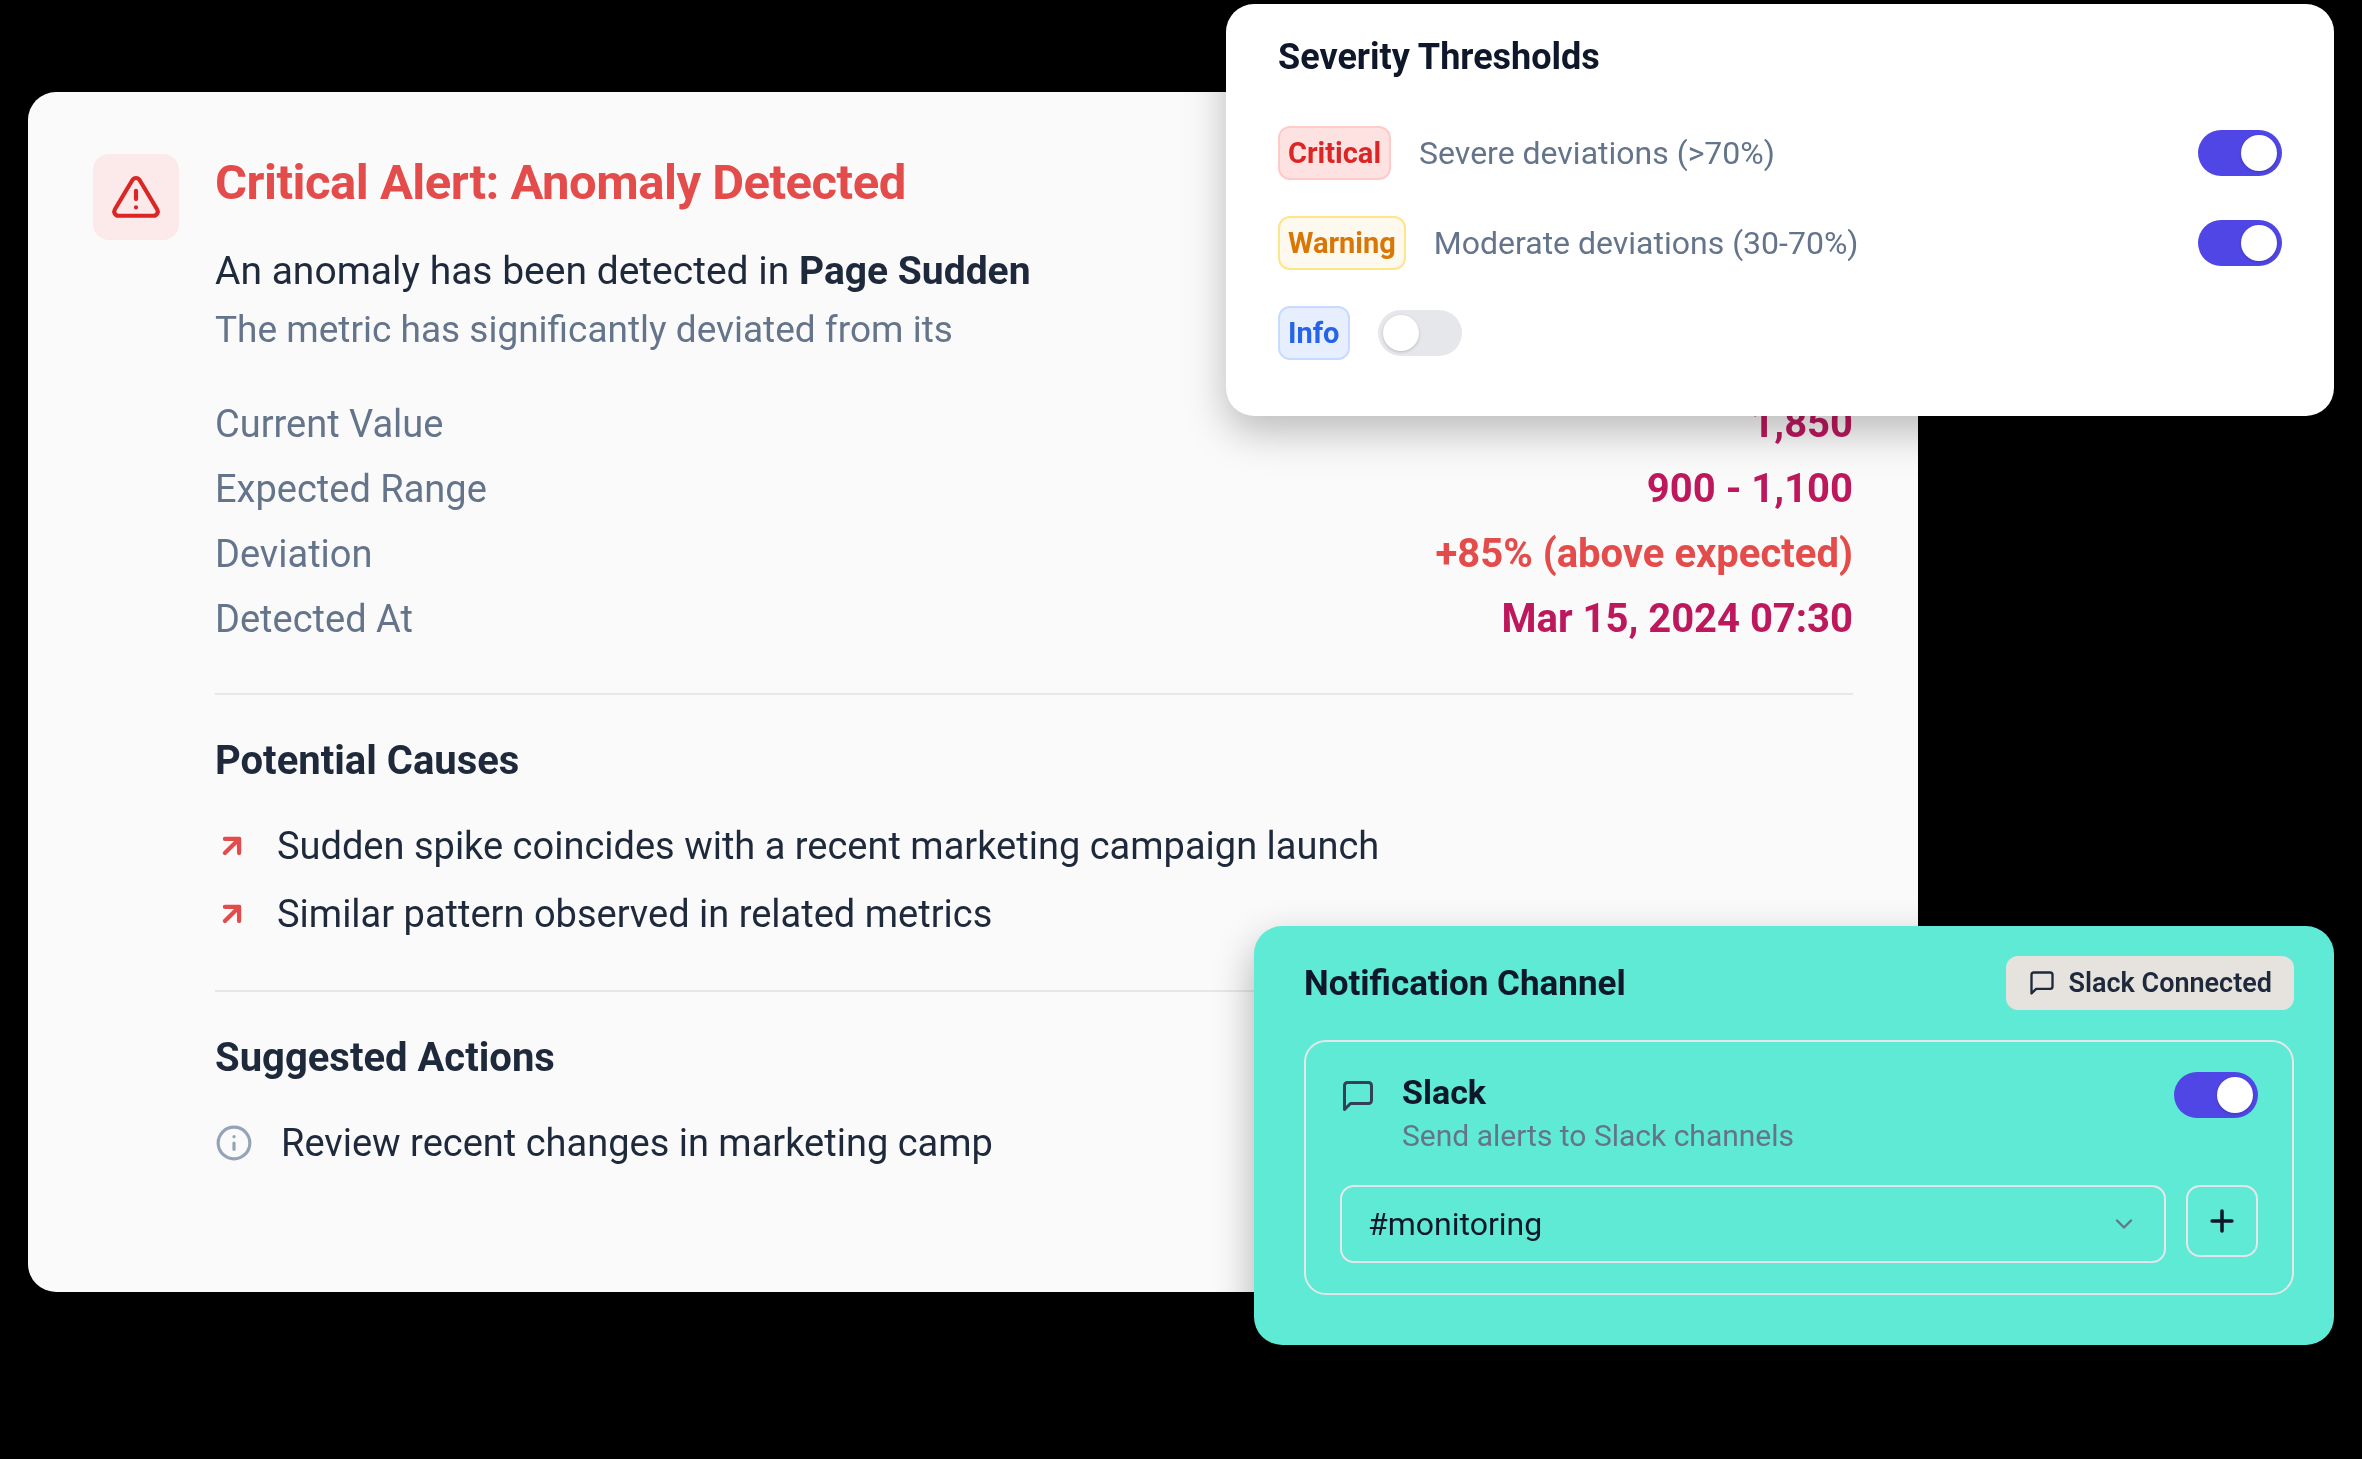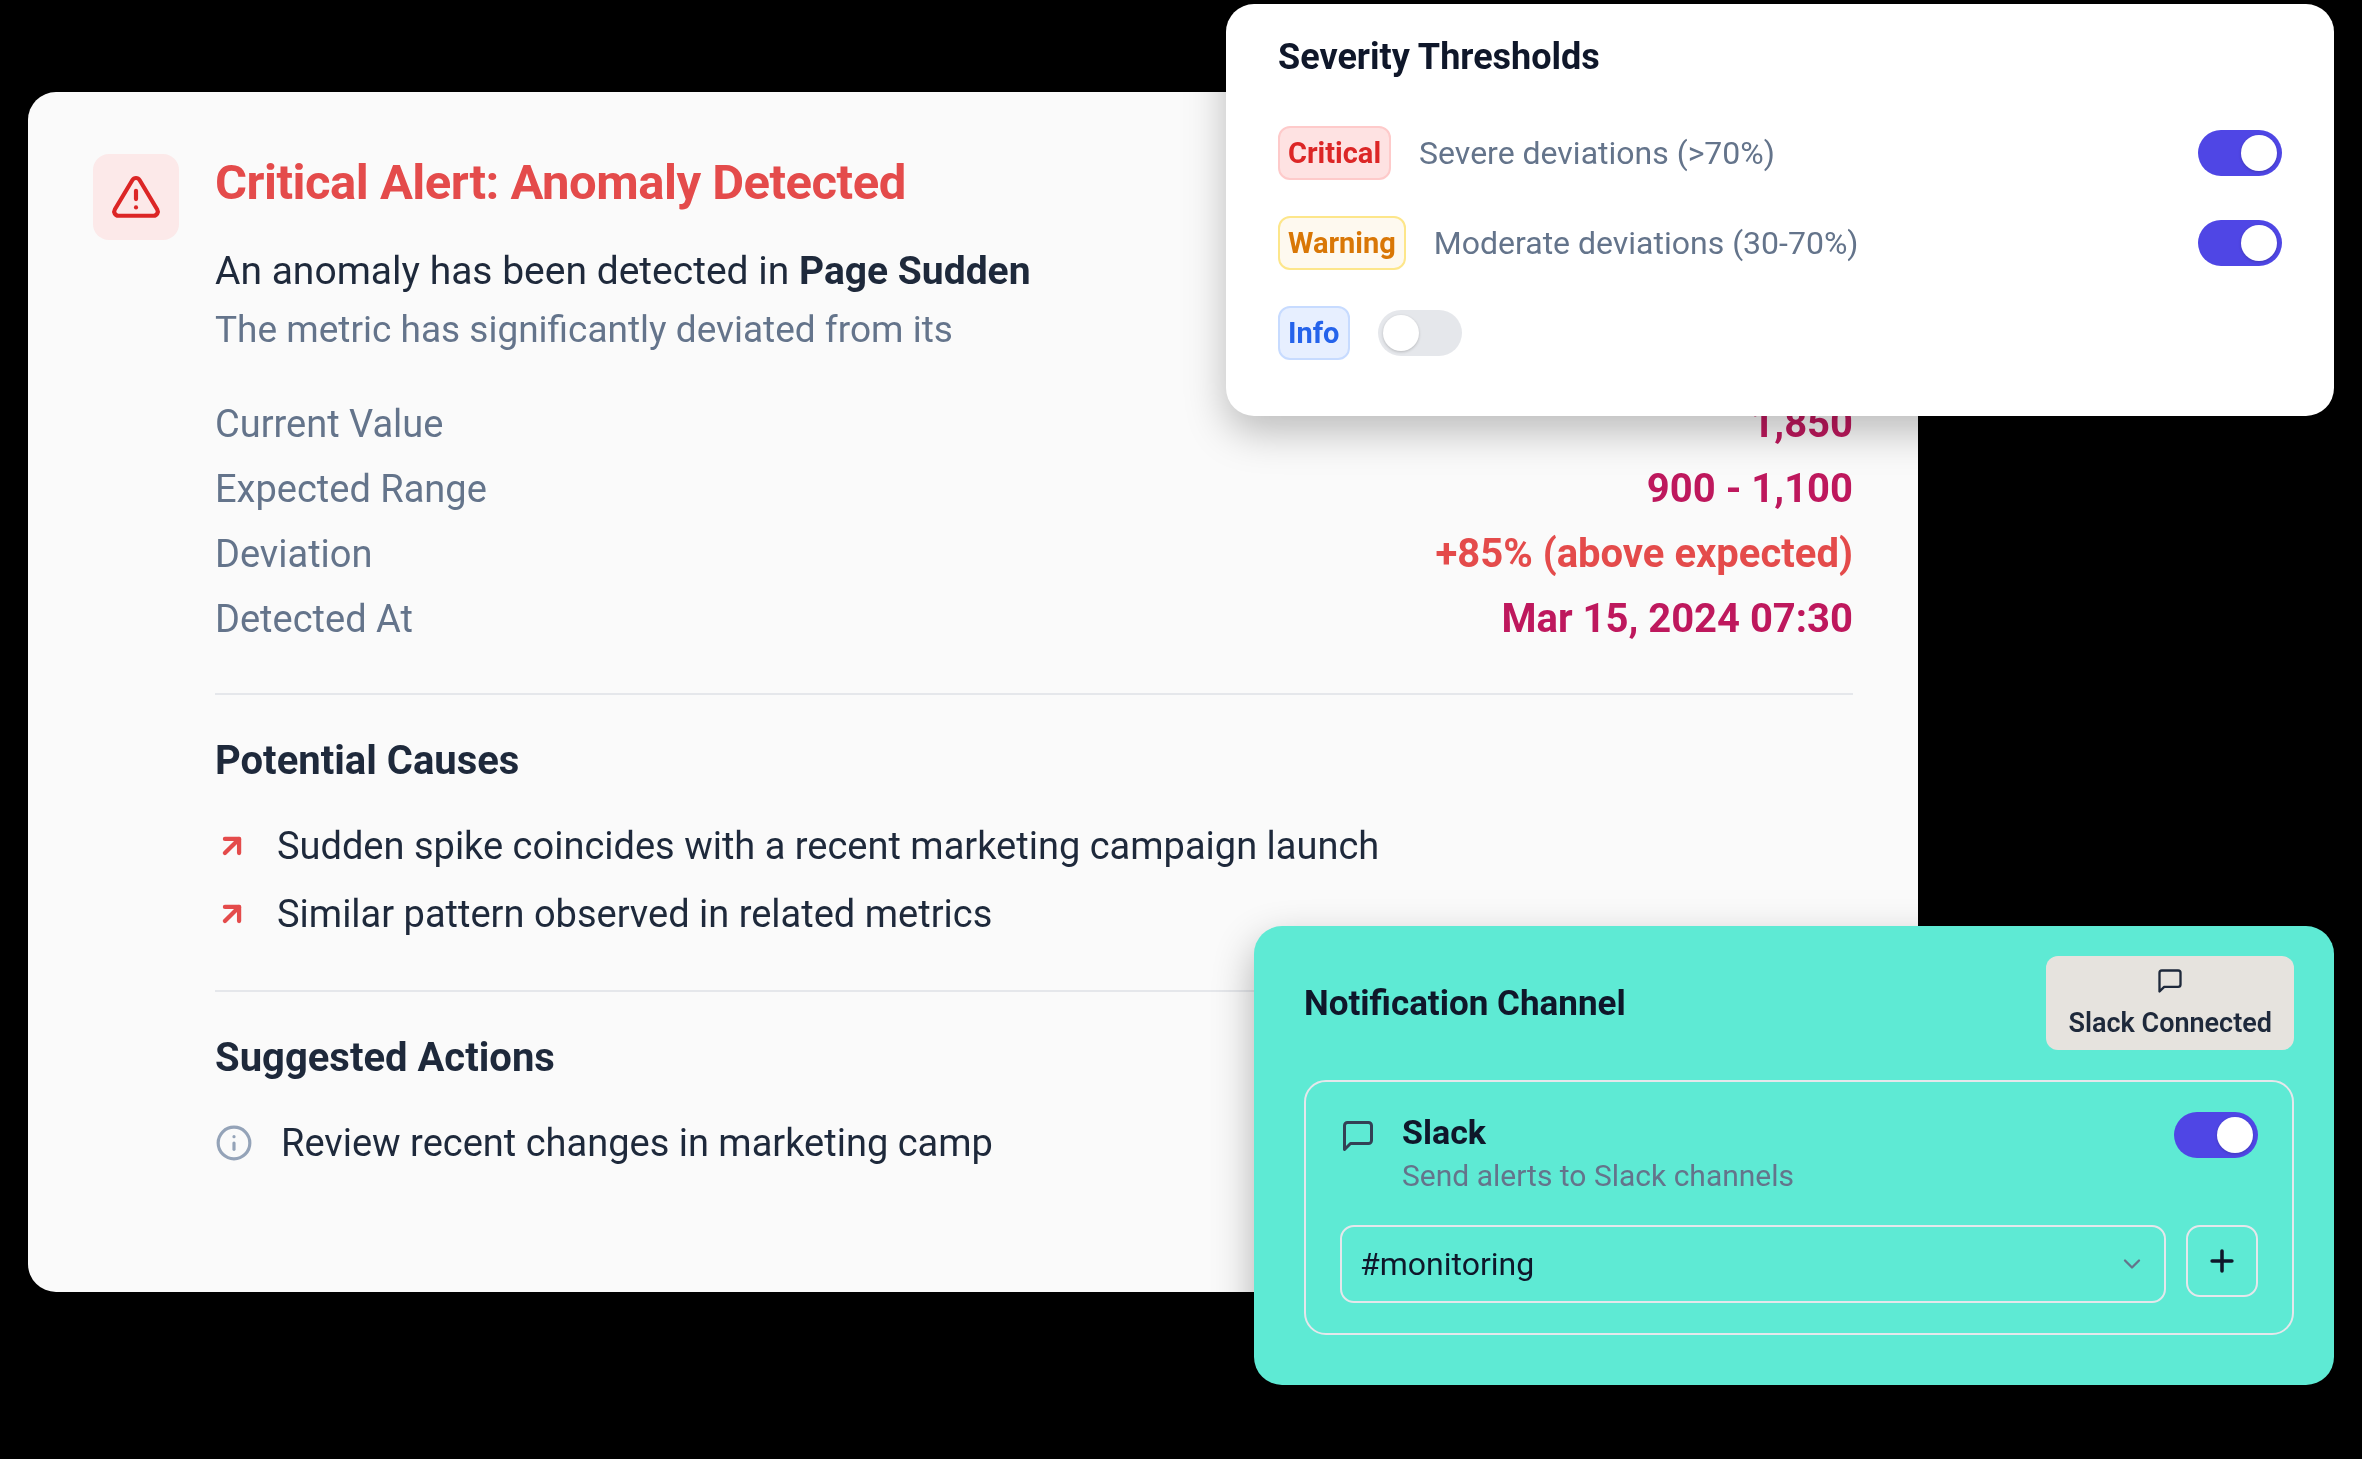--- a/index.html
+++ b/index.html
@@ -173,21 +173,20 @@
   .slack-badge {
     display: flex;
     align-items: center;
     gap: 12px;
     background: #e6e3de;
     padding: 11px 22px;
     border-radius: 12px;
     font-size: 27px;
     font-weight: 600;
     color: #1e293b;
-    flex-direction: column;
   }
   .slack-badge svg { width: 28px; height: 28px; stroke: #1e293b; }
 
   .notif-box {
     border: 2px solid #e5e7eb;
     border-radius: 22px;
     padding: 30px 34px;
   }
   .notif-top {
     display: flex;
@@ -208,21 +207,21 @@
     color: #64748b;
   }
   .notif-select-row {
     display: flex;
     gap: 20px;
   }
   .notif-select {
     flex: 1;
     border: 2px solid #e5e7eb;
     border-radius: 14px;
-    padding: 18px 18px;
+    padding: 18px 26px;
     font-size: 32px;
     color: #0f172a;
     display: flex;
     justify-content: space-between;
     align-items: center;
   }
   .notif-select svg { width: 28px; height: 28px; stroke: #64748b; }
   .add-btn {
     width: 72px;
     height: 72px;

